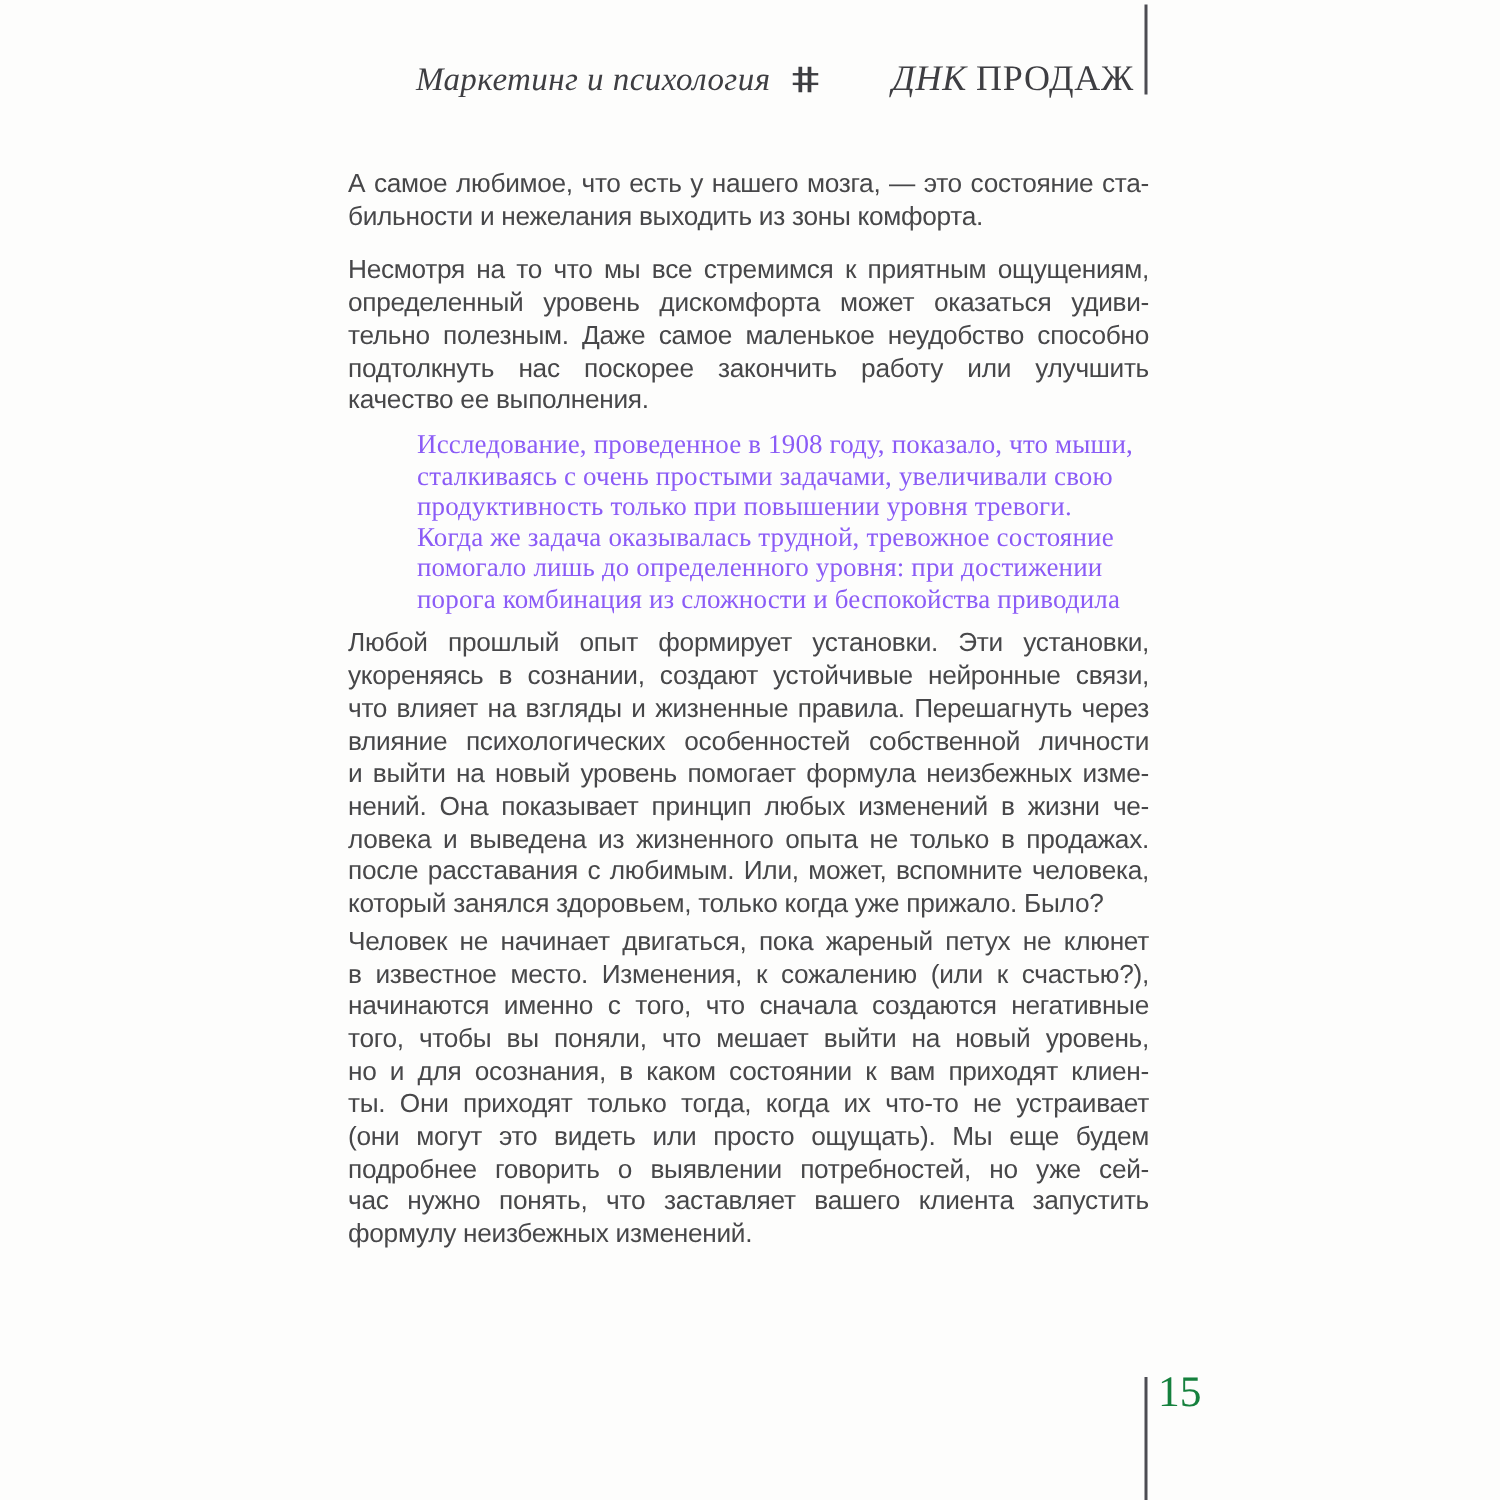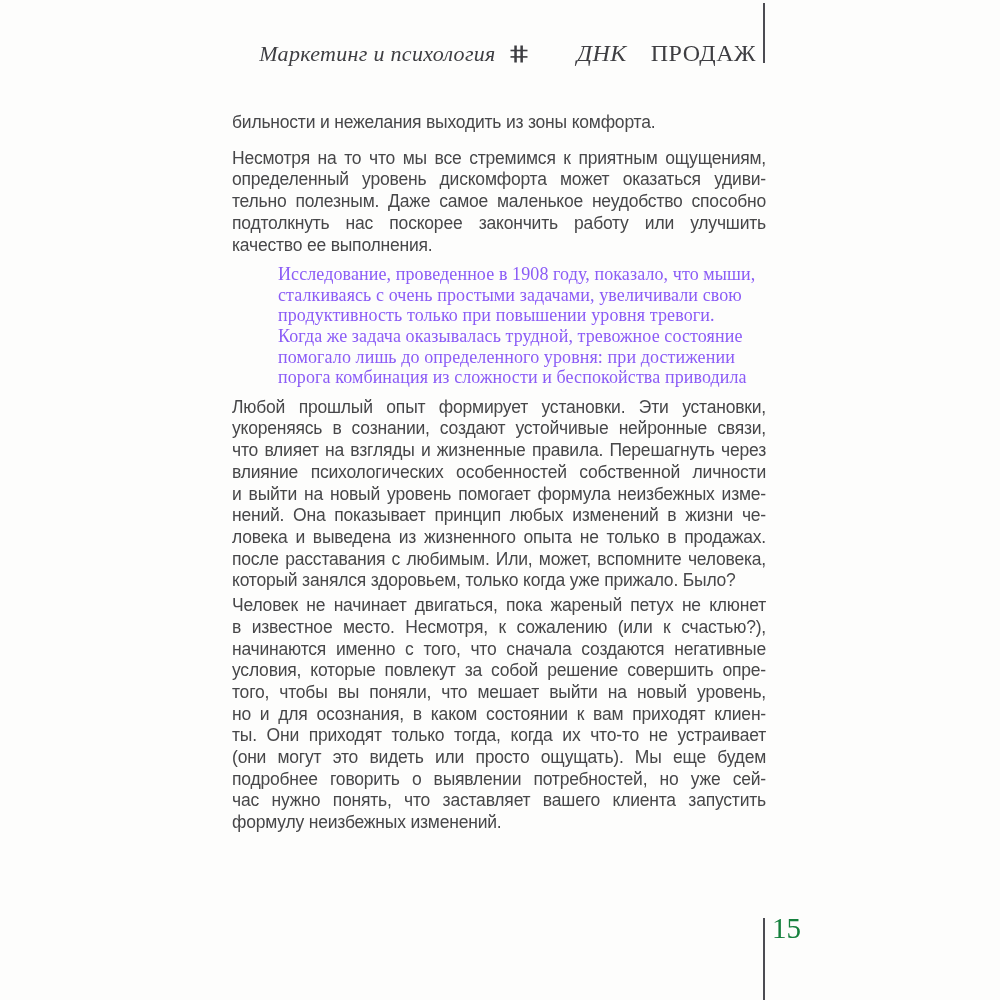--- a/index.html
+++ b/index.html
@@ -21,21 +21,21 @@
     font-family:"Liberation Serif", serif;
     font-style:italic; font-size:22px; letter-spacing:0.3px;
   }
   .rh-hash { display:inline-block; margin:0 9px 0 14px; vertical-align:-2px; }
   .rh-dnk {
     font-family:"Liberation Serif", serif;
     font-style:italic; font-size:24px; letter-spacing:0.5px;margin-left:40px;
   }
   .rh-prodazh {
     font-family:"Liberation Serif", serif;
-    font-size:24px; letter-spacing:0.5px; margin-left:24px;
+    font-size:24px; letter-spacing:0.5px; margin-left:6px;
   }
   .head-rule {
     position:absolute; left:763px; top:3px;
     width:2px; height:60px; background:#4c4c52;
   }
 
   
   .content { position:absolute; left:232px; top:112px; width:534px; }
   .para { margin:0; }
   .para.body {
@@ -82,20 +82,21 @@
           <rect x="0.5" y="4.7" width="17" height="1.6"></rect>
           <rect x="0.5" y="11.1" width="17" height="1.6"></rect>
         </g>
       </svg>
     </span><span class="rh-dnk">ДНК</span><span class="rh-prodazh">ПРОДАЖ</span>
   </div>
   <div class="head-rule"></div>
 
   <div class="content">
       <div class="para body">
+        <div class="tline">А самое любимое, что есть у нашего мозга, — это состояние ста-</div>
         <div class="tline last">бильности и нежелания выходить из зоны комфорта.</div>
       </div>
       <div class="para body">
         <div class="tline">Несмотря на то что мы все стремимся к приятным ощущениям,</div>
         <div class="tline">определенный уровень дискомфорта может оказаться удиви-</div>
         <div class="tline">тельно полезным. Даже самое маленькое неудобство способно</div>
         <div class="tline">подтолкнуть нас поскорее закончить работу или улучшить</div>
         <div class="tline last">качество ее выполнения.</div>
       </div>
       <div class="para quote">
@@ -112,23 +113,22 @@
         <div class="tline">что влияет на взгляды и жизненные правила. Перешагнуть через</div>
         <div class="tline">влияние психологических особенностей собственной личности</div>
         <div class="tline">и выйти на новый уровень помогает формула неизбежных изме-</div>
         <div class="tline">нений. Она показывает принцип любых изменений в жизни че-</div>
         <div class="tline">ловека и выведена из жизненного опыта не только в продажах.</div>
         <div class="tline">после расставания с любимым. Или, может, вспомните человека,</div>
         <div class="tline last">который занялся здоровьем, только когда уже прижало. Было?</div>
       </div>
       <div class="para body">
         <div class="tline">Человек не начинает двигаться, пока жареный петух не клюнет</div>
-        <div class="tline">в известное место. Несмотря, к сожалению (или к счастью?),</div>
+        <div class="tline">в известное место. Изменения, к сожалению (или к счастью?),</div>
         <div class="tline">начинаются именно с того, что сначала создаются негативные</div>
-        <div class="tline">условия, которые повлекут за собой решение совершить опре-</div>
         <div class="tline">того, чтобы вы поняли, что мешает выйти на новый уровень,</div>
         <div class="tline">но и для осознания, в каком состоянии к вам приходят клиен-</div>
         <div class="tline">ты. Они приходят только тогда, когда их что-то не устраивает</div>
         <div class="tline">(они могут это видеть или просто ощущать). Мы еще будем</div>
         <div class="tline">подробнее говорить о выявлении потребностей, но уже сей-</div>
         <div class="tline">час нужно понять, что заставляет вашего клиента запустить</div>
         <div class="tline last">формулу неизбежных изменений.</div>
       </div>
     </div>
 

